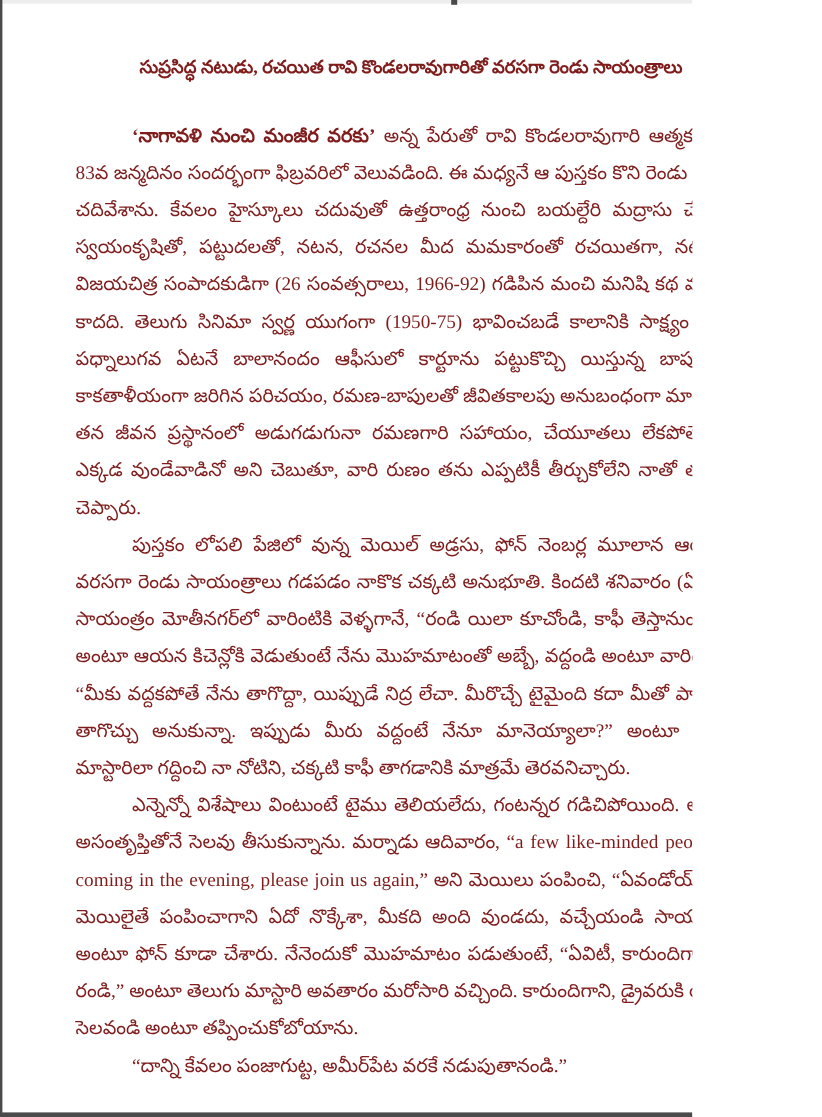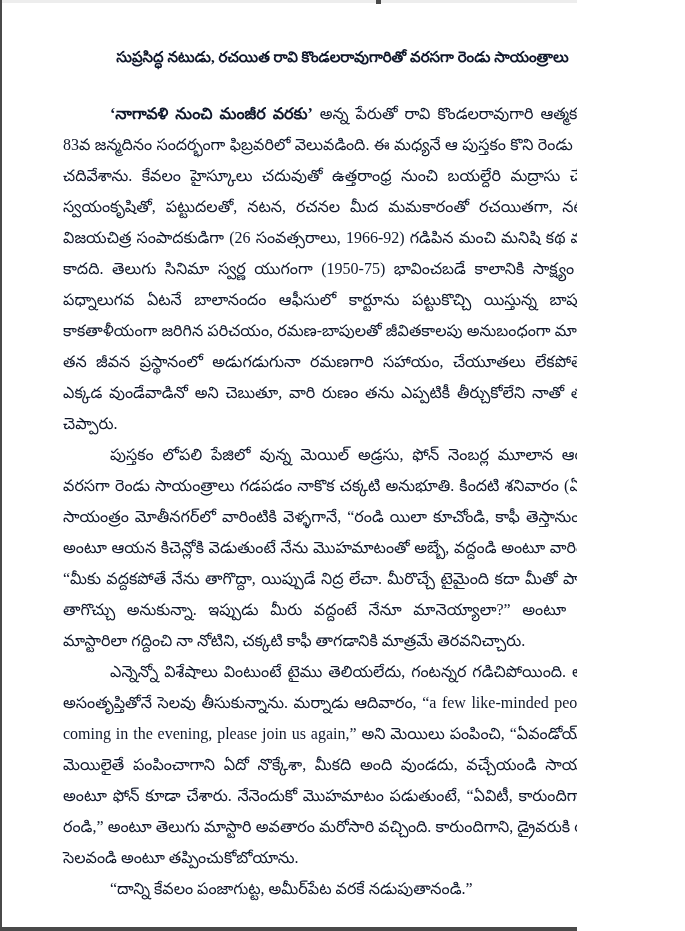--- a/index.html
+++ b/index.html
@@ -5,21 +5,21 @@
   html, body {
     margin: 0;
     padding: 0;
     background: #ffffff;
   }
   .page {
     position: relative;
     width: 577px;
     height: 931px;
     background: #ffffff;
-    color: #0f172a;
+    color: #7f1d1d;
     font-family: "Liberation Serif", "DejaVu Serif", serif;
     overflow: hidden;
     box-sizing: border-box;
   }
   
   .edge-top {
     position: absolute; top: 0; left: 0; width: 100%; height: 3px;
     background: #ededed;
   }
   .edge-top-tick {

